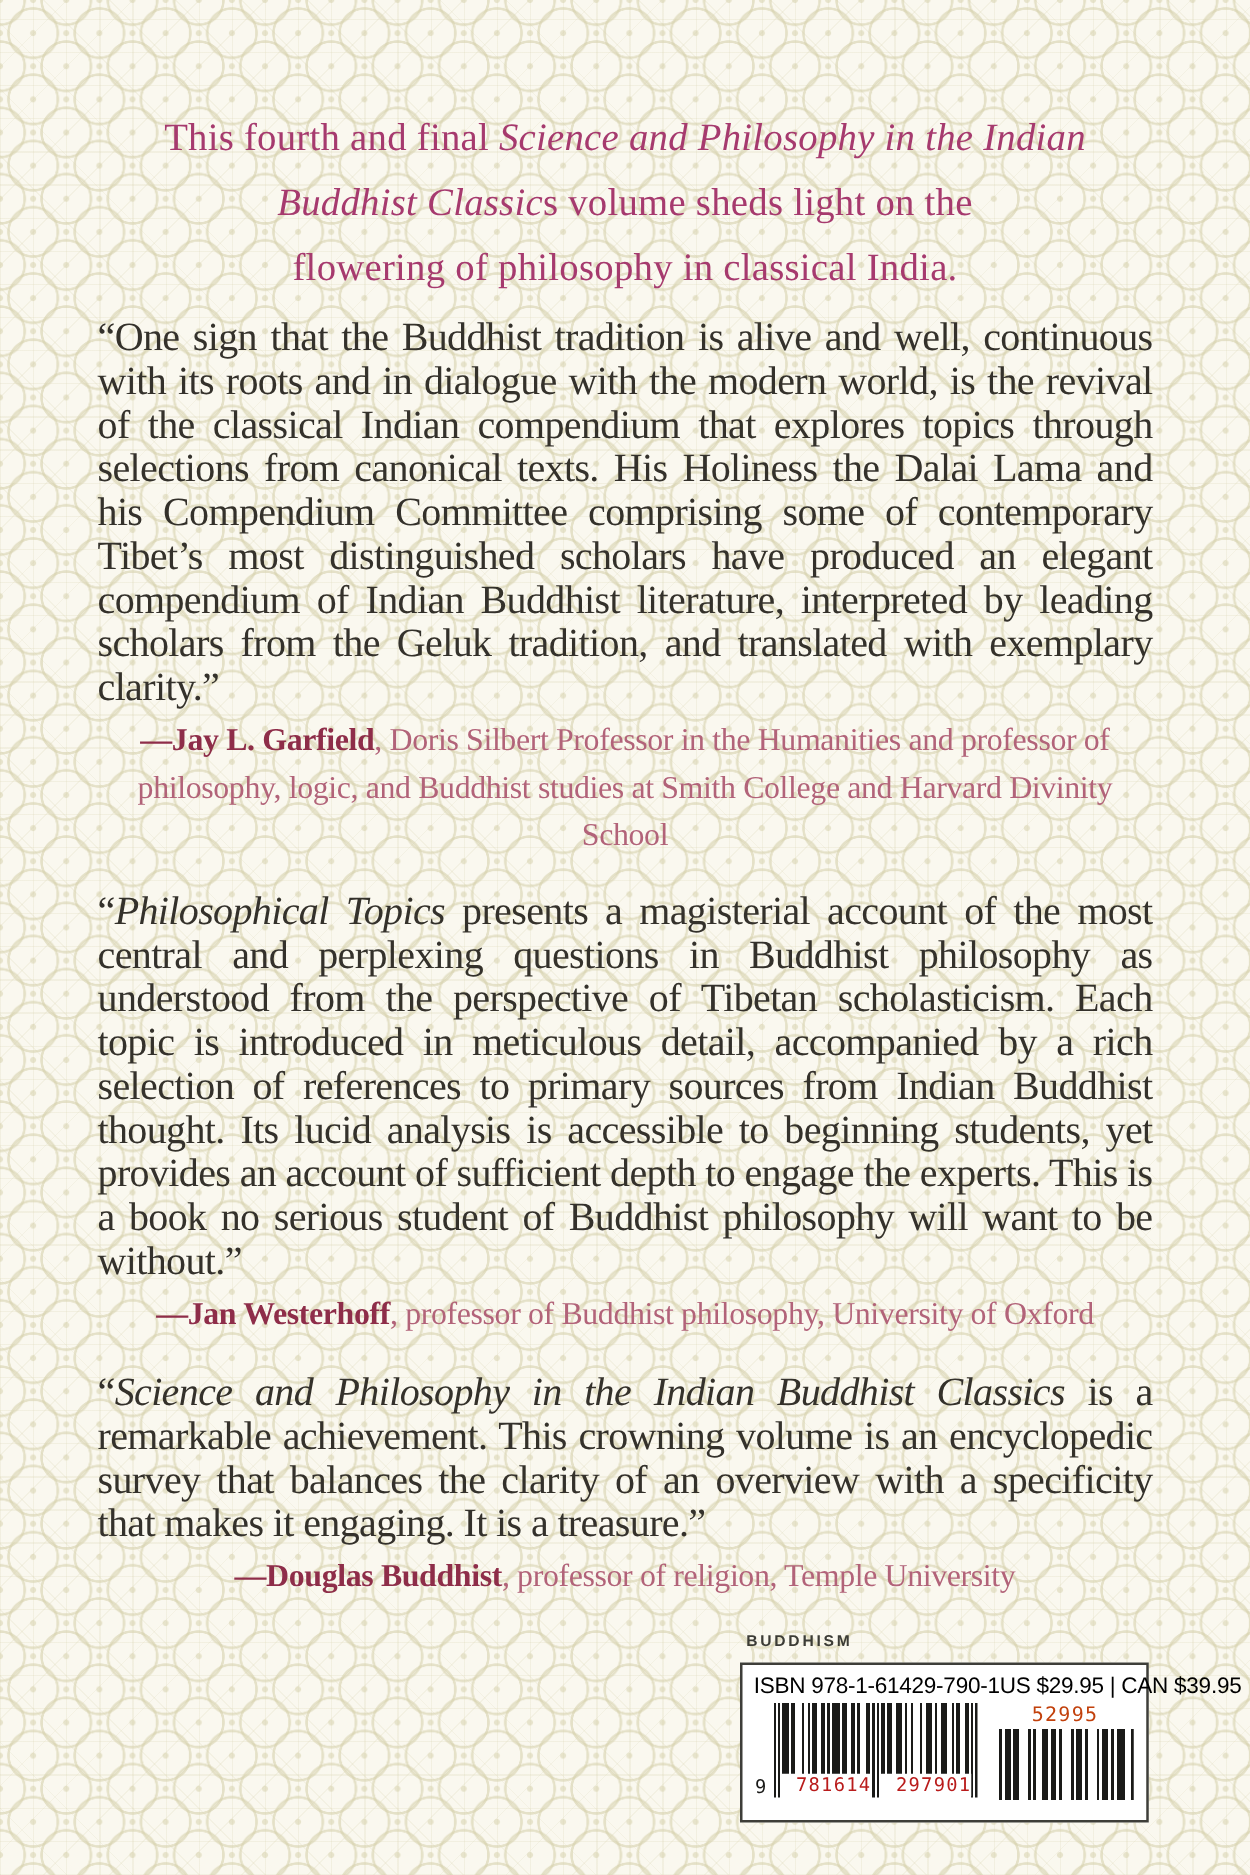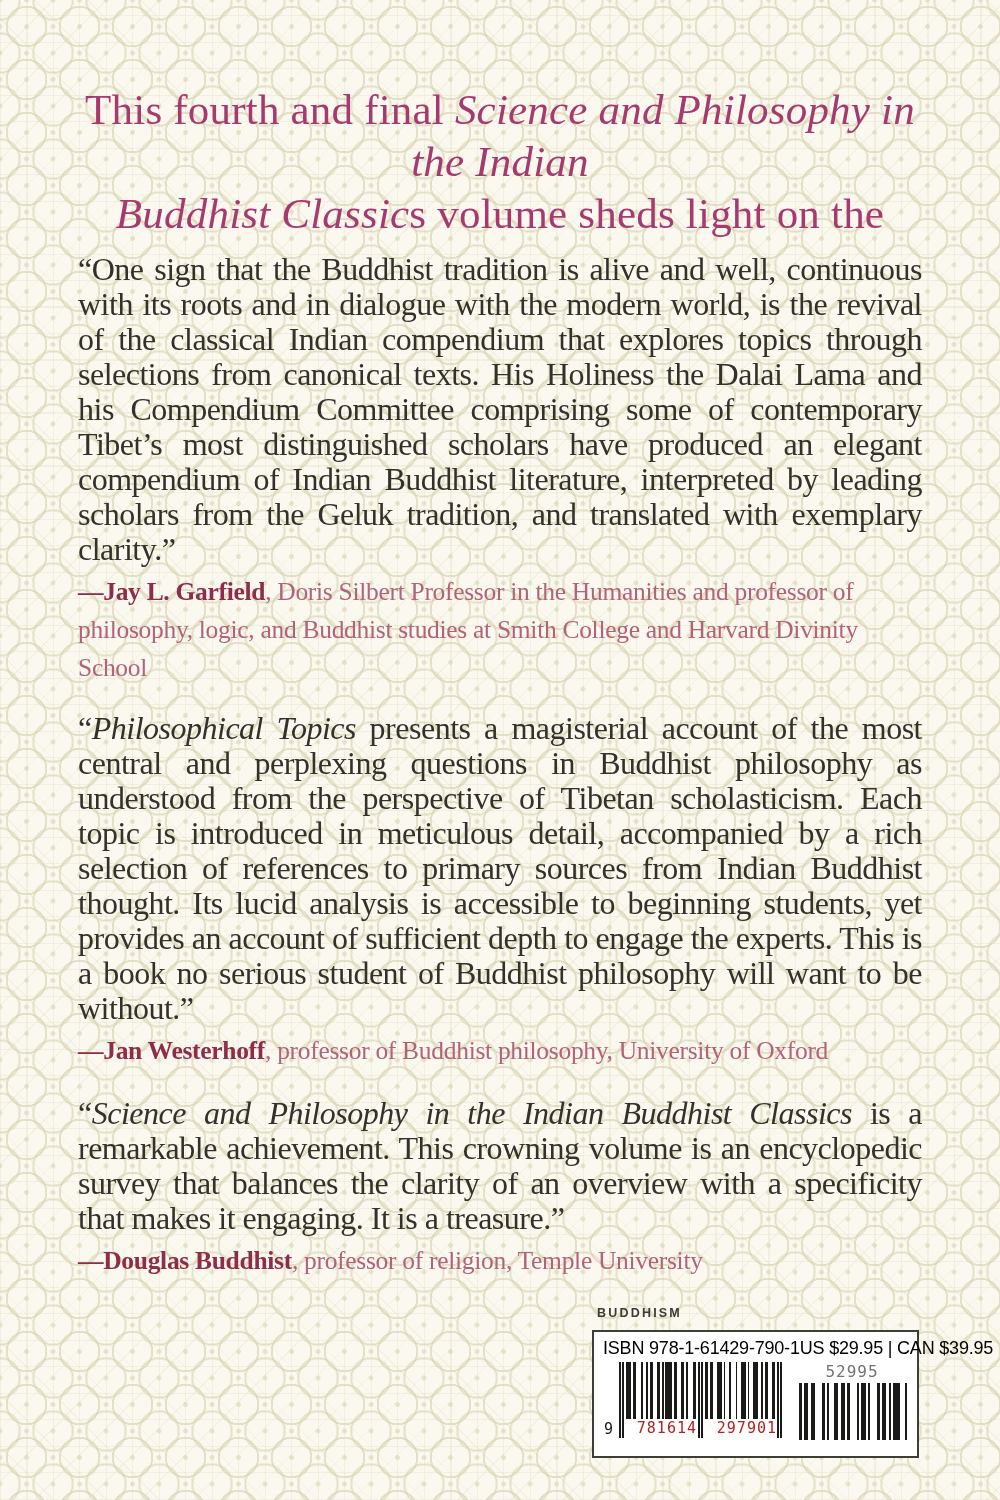--- a/index.html
+++ b/index.html
@@ -18,42 +18,42 @@
       repeating-linear-gradient(45deg, rgba(214,209,173,.18) 0px, rgba(214,209,173,.18) 1px, rgba(0,0,0,0) 1px, rgba(0,0,0,0) 37.4px),
       repeating-linear-gradient(135deg, rgba(214,209,173,.18) 0px, rgba(214,209,173,.18) 1px, rgba(0,0,0,0) 1px, rgba(0,0,0,0) 37.4px);
     background-size:53px 53px,53px 53px,26.5px 26.5px,auto,auto,auto,auto;
     background-position:0 0,26.5px 26.5px,13.25px 13.25px,0 0,0 0,0 0,0 0;
     font-family:"Liberation Serif", serif;
   }
   .tagline{
     position:absolute;left:60px;top:84px;width:880px;
     text-align:center;
     color:#a63a6e;
-    font-size:43px;line-height:52px;
+    font-size:31px;line-height:52px;
     letter-spacing:.2px;
   }
   .tagline i{font-style:italic;}
   .text-column{
     position:absolute;left:78px;top:252px;width:844px;
     color:#34312b;
   }
   .quote{
     margin:0;
     font-size:32px;line-height:35px;
     letter-spacing:-.5px;
     text-align:justify;
   }
   .quote i{font-style:italic;}
   .q2{margin-top:24px;}
   .q3{margin-top:26px;}
   .attribution{
     margin:6px 0 0 0;
     font-size:25.5px;line-height:38px;
     letter-spacing:-.3px;
-    text-align:left;
+    text-align:center;
   }
   .reviewer{color:#8e2d49;font-weight:bold;}
   .reviewer-title{color:#b26379;}
   .category{
     position:absolute;left:597px;top:1306px;
     font-family:"Liberation Sans", sans-serif;
     font-size:12.5px;font-weight:600;
     letter-spacing:2.2px;
     color:#3c3c36;
   }
@@ -90,33 +90,34 @@
     background:#ffffff;
     letter-spacing:1px;
   }
   .dg-left{left:21px;}
   .dg-right{left:101px;}
   .ean5{position:relative;width:110px;height:82px;margin-right:1px;}
   .supp-digits{
     position:absolute;left:0;top:0;width:100%;
     text-align:center;
     font-family:"DejaVu Sans Mono", monospace;
-    font-size:16px;color:#737373;
+    font-size:16px;color:#c2410c;
     letter-spacing:1px;
   }
   .ean5 svg{position:absolute;left:0;top:21px;}
 </style>
 </head>
 <body>
 
 <div class="page">
 
   <div class="tagline">
     <div class="tagline-line"><span>This fourth and final </span><i>Science and Philosophy in the Indian</i></div>
     <div class="tagline-line"><i>Buddhist Classic</i><span>s volume sheds light on the</span></div>
+    <div class="tagline-line"><span>flowering of philosophy in classical India.</span></div>
   </div>
 
   <div class="text-column">
 
     <p class="quote q1"><span>“One sign that the Buddhist tradition is alive and well, continuous with its roots and in dialogue with the modern world, is the revival of the classical Indian compendium that explores topics through selections from canonical texts. His Holiness the Dalai Lama and his Compendium Committee comprising some of contemporary Tibet’s most distinguished scholars have produced an elegant compendium of Indian Buddhist literature, interpreted by leading scholars from the Geluk tradition, and translated with exemplary clarity.”</span></p>
     <p class="attribution"><span class="reviewer">—Jay L. Garfield</span><span class="reviewer-title">, Doris Silbert Professor in the Humanities and professor of philosophy, logic, and Buddhist studies at Smith College and Harvard Divinity School</span></p>
 
     <p class="quote q2"><span>“</span><i>Philosophical Topics</i><span> presents a magisterial account of the most central and perplexing questions in Buddhist philosophy as understood from the perspective of Tibetan scholasticism. Each topic is introduced in meticulous detail, accompanied by a rich selection of references to primary sources from Indian Buddhist thought. Its lucid analysis is accessible to beginning students, yet provides an account of sufficient depth to engage the experts. This is a book no serious student of Buddhist philosophy will want to be without.”</span></p>
     <p class="attribution"><span class="reviewer">—Jan Westerhoff</span><span class="reviewer-title">, professor of Buddhist philosophy, University of Oxford</span></p>
 

